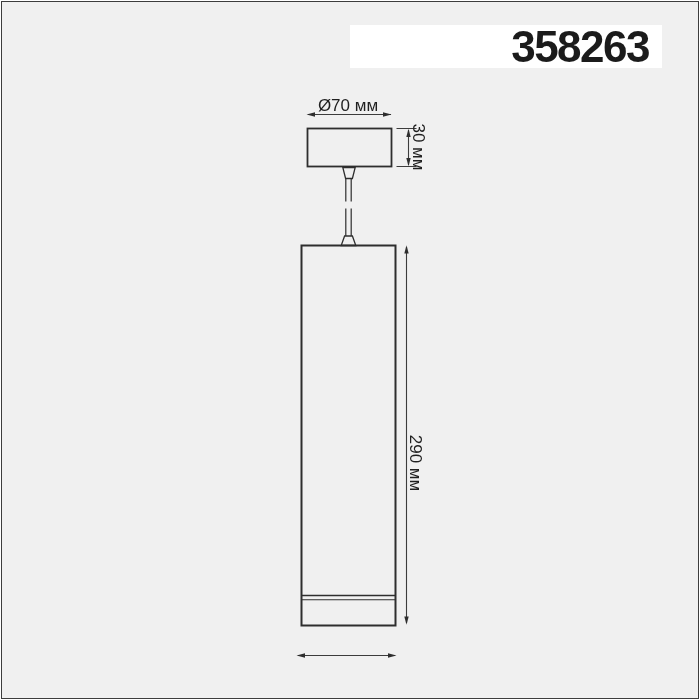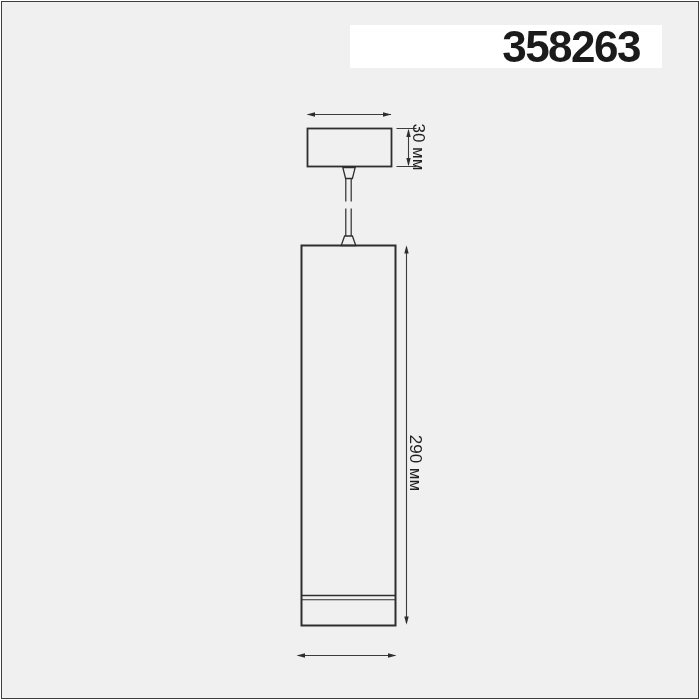--- a/index.html
+++ b/index.html
@@ -21,21 +21,21 @@
     left: 350px; top: 25px;
     width: 312px; height: 43px;
     background: #ffffff;
     display: flex; align-items: center; justify-content: flex-end;
   }
   .title-band .code {
     font-size: 44px;
     font-weight: bold;
     letter-spacing: -1.5px;
     color: #1b1b1b;
-    padding-right: 22px;
+    padding-right: 13px;
     line-height: 43px;
     white-space: nowrap;
   }
   .drawing { position: absolute; left: 0; top: 0; }
   .dim-label {
     position: absolute;
     color: #1f1f1f;
     font-size: 17px;
     line-height: 20px;
     white-space: nowrap;
@@ -93,19 +93,20 @@
       <line x1="406.5" y1="247" x2="406.5" y2="623" stroke="#3c3c3c" stroke-width="1.1"></line>
       <polygon points="406.5,245.3 404.3,253.5 408.7,253.5" fill="#2e2e2e"></polygon>
       <polygon points="406.5,624.7 404.3,616.5 408.7,616.5" fill="#2e2e2e"></polygon>
 
       <line x1="298" y1="655.5" x2="395" y2="655.5" stroke="#3c3c3c" stroke-width="1.1"></line>
       <polygon points="296.5,655.5 305,653.3 305,657.7" fill="#2e2e2e"></polygon>
       <polygon points="396.5,655.5 388,653.3 388,657.7" fill="#2e2e2e"></polygon>
     </g>
   </svg>
 
+  <div class="dim-label centered lbl-70">Ø70 мм</div>
 
   <div class="dim-label lbl-30">30 мм</div>
 
   <div class="dim-label lbl-290">290 мм</div>
 
 
 </div>
 
 </body></html>

